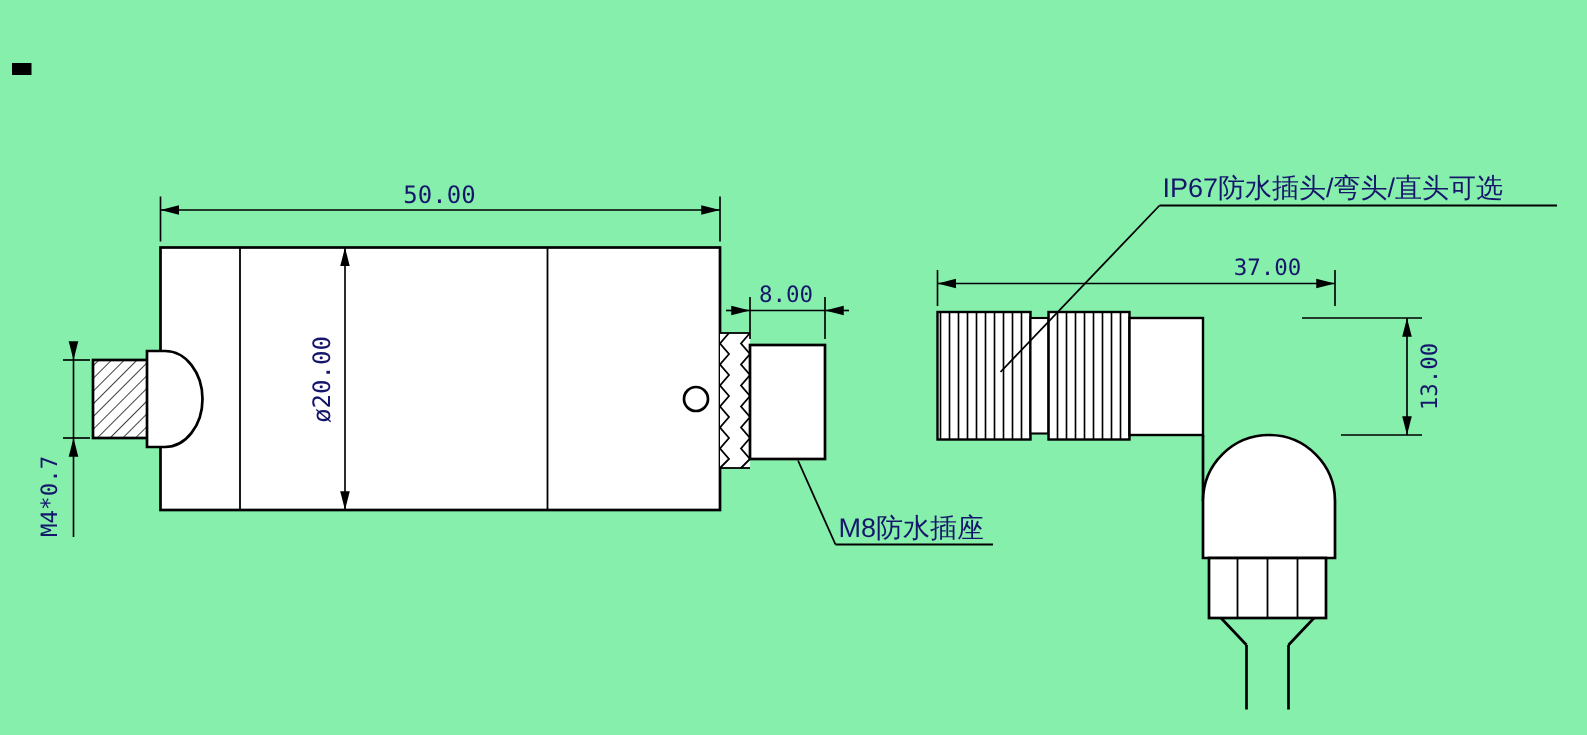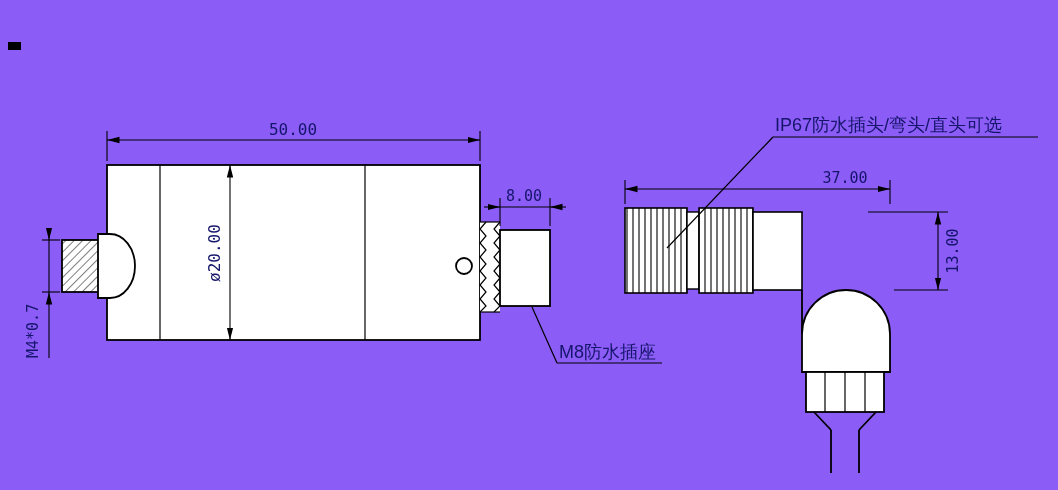--- a/index.html
+++ b/index.html
@@ -4,21 +4,21 @@
 <style>
   html, body {
     margin: 0;
     padding: 0;
     background: #ffffff;
   }
   .stage {
     position: relative;
     width: 1058px;
     height: 490px;
-    background: #8b5cf6;
+    background: #86efac;
     overflow: hidden;
   }
   svg { display: block; }
 
   .outline {
     stroke: #000000;
     stroke-width: 1.8;
     fill: #ffffff;
   }
   .outline-nofill {

